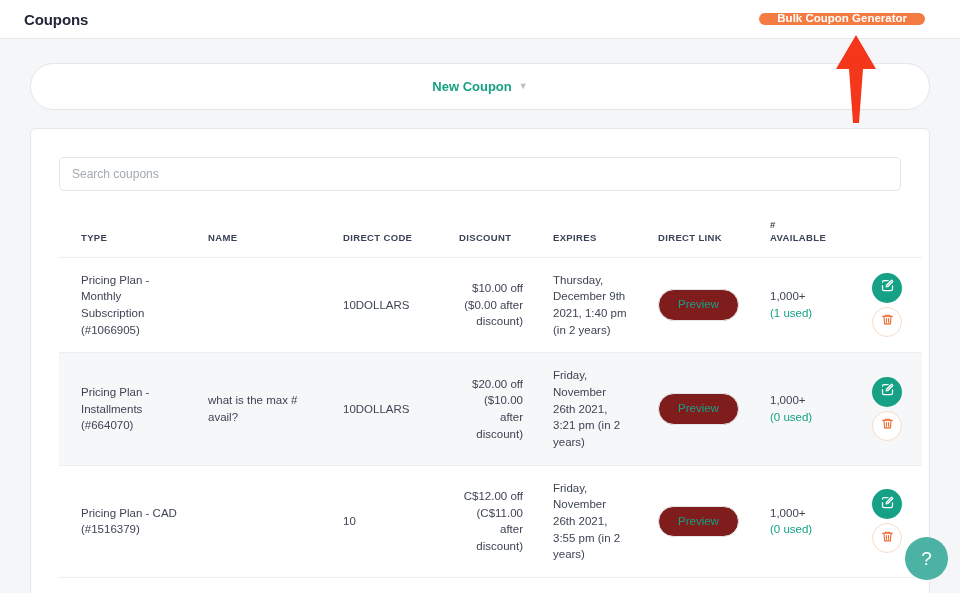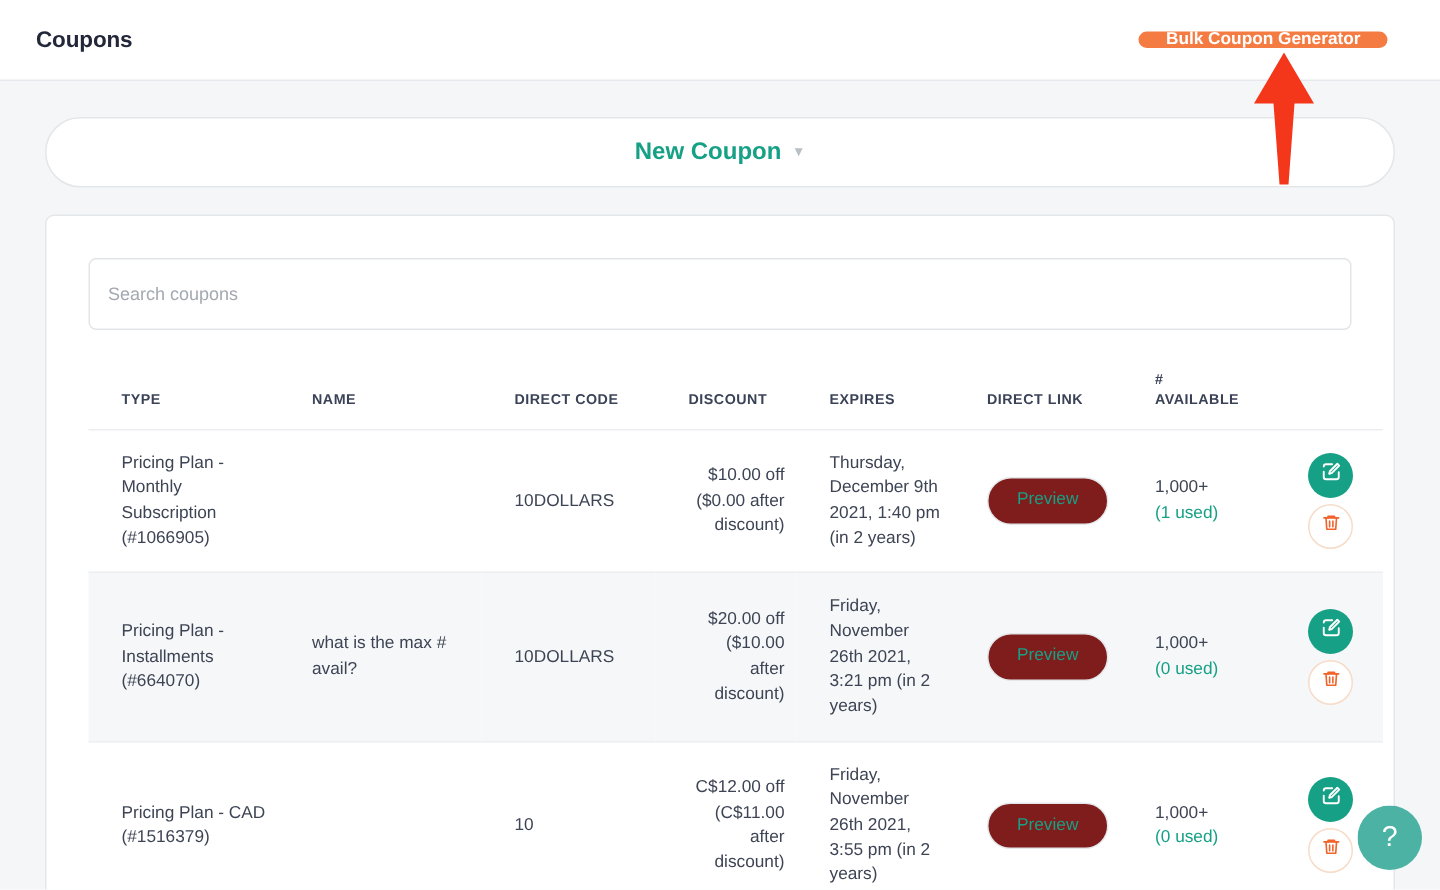--- a/index.html
+++ b/index.html
@@ -14,21 +14,21 @@
   body {
     font-family: "Liberation Sans", sans-serif;
     background: #f4f6f8;
     color: #2c3345;
     -webkit-font-smoothing: antialiased;
   }
 
   
   .topbar {
     position: relative;
-    height: 54px;
+    height: 39px;
     background: #ffffff;
     border-bottom: 1px solid #e6e9ed;
     display: flex;
     align-items: center;
     justify-content: space-between;
     padding: 0 35px 0 24px;
   }
   .page-title {
     font-size: 15px;
     font-weight: bold;
@@ -70,21 +70,21 @@
     border: 1px solid #e3e7ea;
     border-radius: 30px;
     height: 47px;
     display: flex;
     align-items: center;
     justify-content: center;
     cursor: pointer;
   }
   .new-coupon-label {
     color: #16a085;
-    font-size: 16px;
+    font-size: 13px;
     font-weight: bold;
   }
   .chev {
     display: inline-block;
     margin-left: 7px;
     color: #b8c0c6;
     font-size: 9px;
     position: relative;
     top: -1px;
   }
@@ -94,21 +94,21 @@
     border: 1px solid #e3e7ea;
     border-radius: 6px;
     margin-top: 18px;
     padding: 28px 28px 0 28px;
     height: 470px;
     overflow: hidden;
   }
 
   .search-input {
     width: 100%;
-    height: 48px;
+    height: 34px;
     border: 1px solid #e2e5e9;
     border-radius: 5px;
     padding: 0 12px;
     font-family: "Liberation Sans", sans-serif;
     font-size: 12px;
     color: #2c3345;
     outline: none;
   }
   .search-input::placeholder { color: #a3a9b1; }
 

